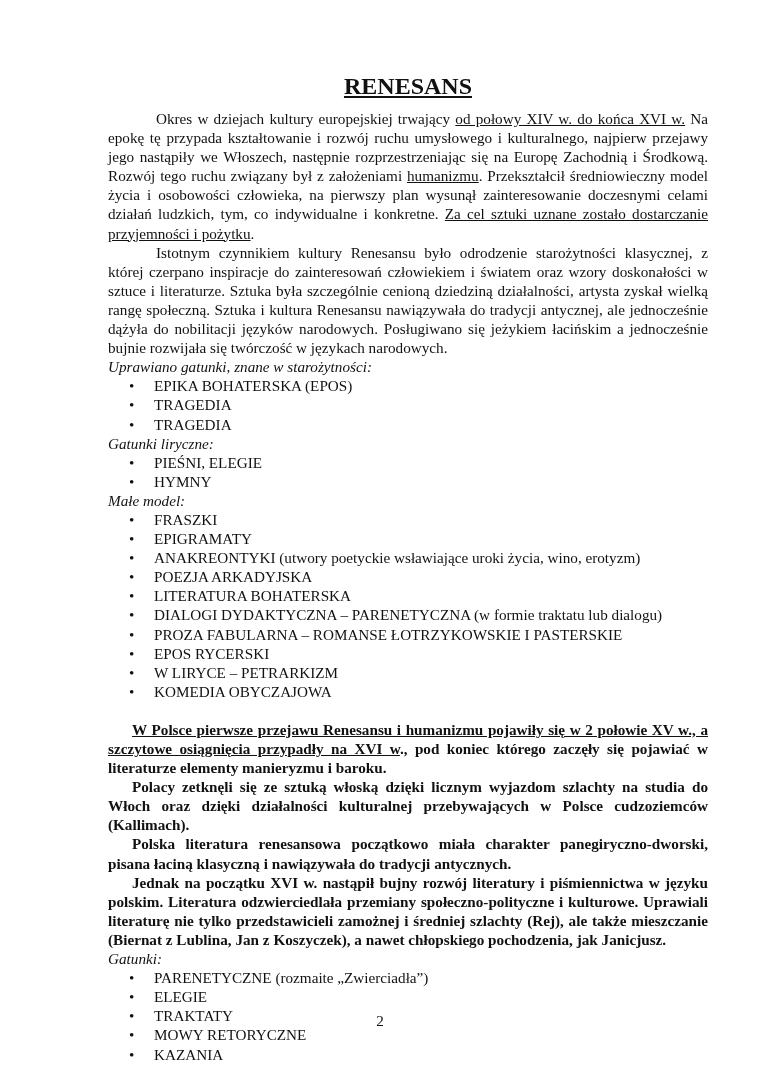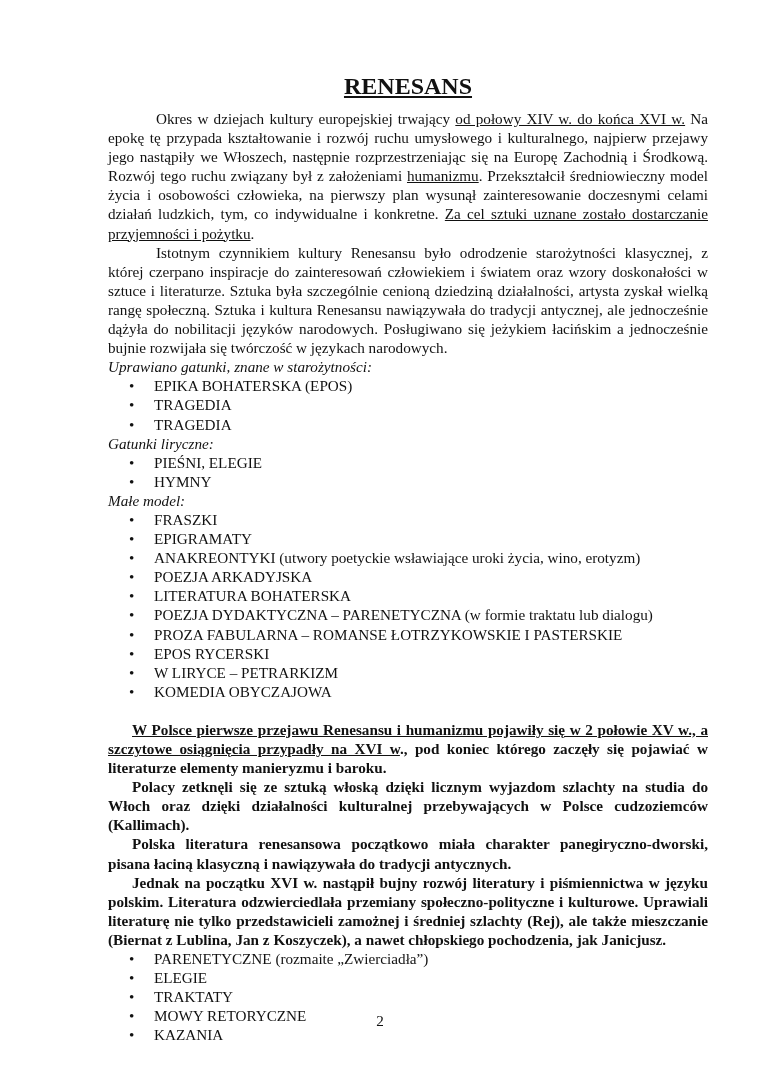--- a/index.html
+++ b/index.html
@@ -50,34 +50,35 @@
     <li><span class="bullet">•</span><span>HYMNY</span></li>
   </ul>
 
   <div class="label">Małe model:</div>
   <ul>
     <li><span class="bullet">•</span><span>FRASZKI</span><span></span></li>
     <li><span class="bullet">•</span><span>EPIGRAMATY</span><span></span></li>
     <li><span class="bullet">•</span><span>ANAKREONTYKI</span><span> (utwory poetyckie wsławiające uroki życia, wino, erotyzm)</span></li>
     <li><span class="bullet">•</span><span>POEZJA ARKADYJSKA</span><span></span></li>
     <li><span class="bullet">•</span><span>LITERATURA BOHATERSKA</span><span></span></li>
-    <li><span class="bullet">•</span><span>POEZJA DYDAKTYCZNA – PARENETYCZNA</span><span> (w formie traktatu lub dialogu)</span></li>
+    <li><span class="bullet">•</span><span>DIALOGI DYDAKTYCZNA – PARENETYCZNA</span><span> (w formie traktatu lub dialogu)</span></li>
     <li><span class="bullet">•</span><span>PROZA FABULARNA – ROMANSE ŁOTRZYKOWSKIE I PASTERSKIE</span><span></span></li>
     <li><span class="bullet">•</span><span>EPOS RYCERSKI</span><span></span></li>
     <li><span class="bullet">•</span><span>W LIRYCE – PETRARKIZM</span><span></span></li>
     <li><span class="bullet">•</span><span>KOMEDIA OBYCZAJOWA</span><span></span></li>
   </ul>
 
   <div class="gap"></div>
 
   <p class="indent-small"><span class="u">W Polsce pierwsze przejawu Renesansu i humanizmu pojawiły się w 2 połowie XV w., a szczytowe osiągnięcia przypadły na XVI w</span><span>., pod koniec którego zaczęły się pojawiać w literaturze elementy manieryzmu i baroku.</span></p>
   <p class="indent-small">Polacy zetknęli się ze sztuką włoską dzięki licznym wyjazdom szlachty na studia do Włoch oraz dzięki działalności kulturalnej przebywających w Polsce cudzoziemców (Kallimach).</p>
   <p class="indent-small">Polska literatura renesansowa początkowo miała charakter panegiryczno-dworski, pisana łaciną klasyczną i nawiązywała do tradycji antycznych.</p>
   <p class="indent-small">Jednak na początku XVI w. nastąpił bujny rozwój literatury i piśmiennictwa w języku polskim. Literatura odzwierciedlała przemiany społeczno-polityczne i kulturowe. Uprawiali literaturę nie tylko przedstawicieli zamożnej i średniej szlachty (Rej), ale także mieszczanie (Biernat z Lublina, Jan z Koszyczek), a nawet chłopskiego pochodzenia, jak Janicjusz.</p>
 
+  <div class="label">Gatunki:</div>
   <ul>
     <li><span class="bullet">•</span><span>PARENETYCZNE</span><span> (rozmaite „Zwierciadła”)</span></li>
     <li><span class="bullet">•</span><span>ELEGIE</span><span></span></li>
     <li><span class="bullet">•</span><span>TRAKTATY</span><span></span></li>
     <li><span class="bullet">•</span><span>MOWY RETORYCZNE</span><span></span></li>
     <li><span class="bullet">•</span><span>KAZANIA</span><span></span></li>
   </ul>
 </div>
 
 <div class="page-number">2</div>

